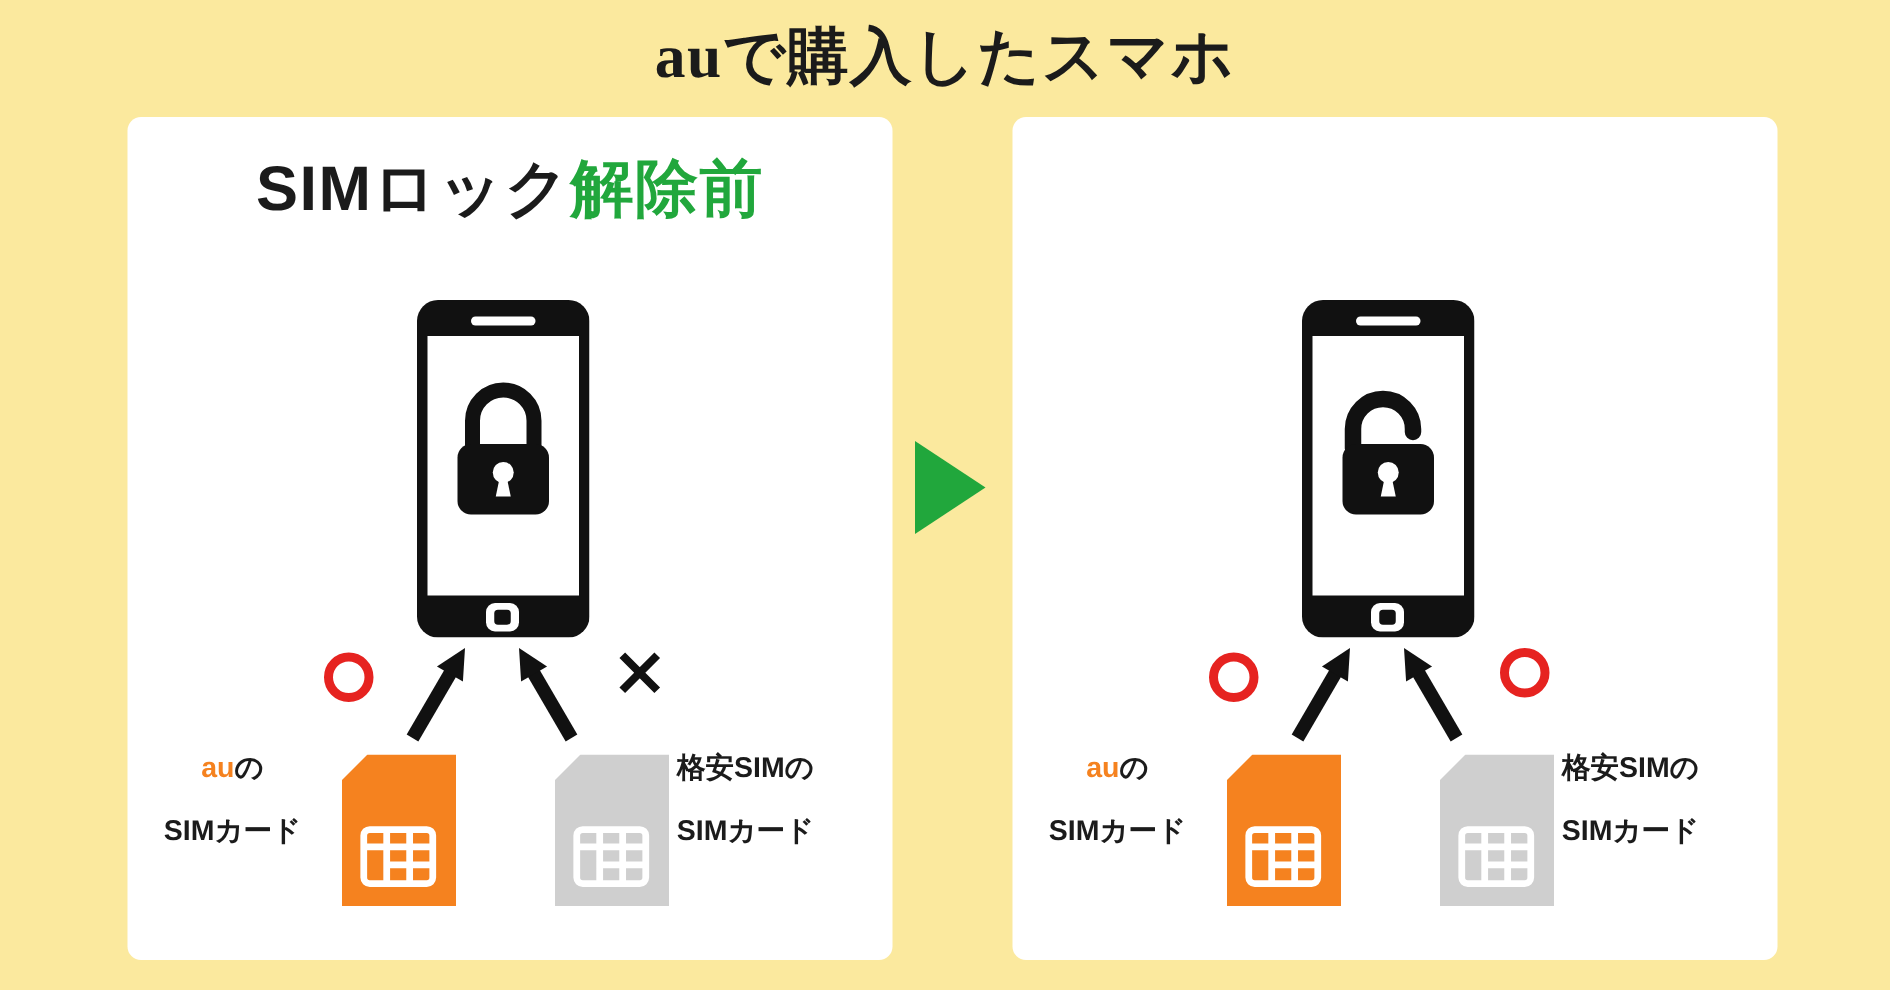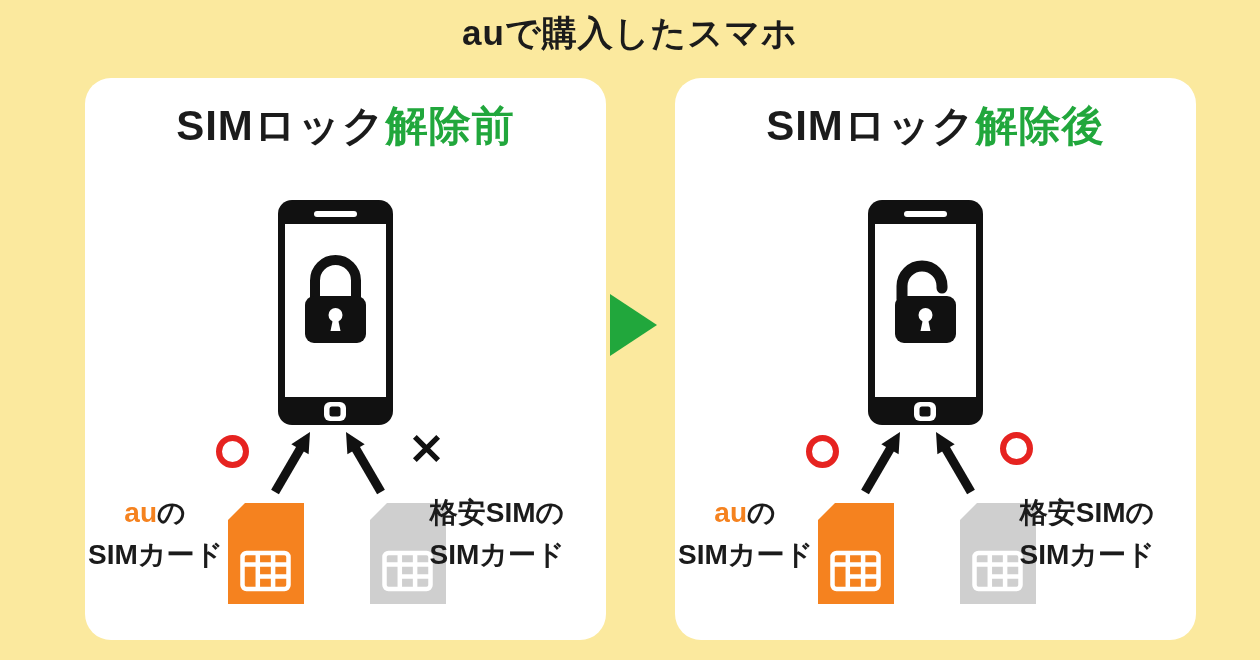--- a/index.html
+++ b/index.html
@@ -4,25 +4,25 @@
 <style>
   html,body{margin:0;padding:0;}
   body{
     width:1260px;height:660px;position:relative;overflow:hidden;
     background:#FBE99E;
     font-family:"Liberation Sans","DejaVu Sans",sans-serif;
     color:#1b1b1b;
   }
   .main-title{
     position:absolute;top:10px;left:0;width:1260px;text-align:center;
-    font-size:35px;font-weight:800;letter-spacing:1px;
+    font-size:41px;font-weight:800;letter-spacing:1px;font-family:Liberation Serif, serif;
   }
   .panel{
     position:absolute;top:78px;width:510px;height:562px;
-    background:#ffffff;border-radius:26px;padding-left:11px;
+    background:#ffffff;border-radius:9px;
   }
   .panel.before{left:85px}
   .panel.after{left:675px}
   .panel-title{
     position:absolute;top:20px;left:0;width:100%;margin:0;text-align:center;
     font-size:42px;font-weight:800;letter-spacing:1px;
   }
   .green{color:#21A73C}
   .orange{color:#F5821F}
   .phone{position:absolute;left:193px;top:122px;width:115px;height:225px;}
@@ -31,21 +31,21 @@
   .mark{position:absolute;width:33px;height:33px;box-sizing:border-box;}
   .mark.ok{border:6px solid #E62320;border-radius:50%;}
   .mark-left{left:131px;top:357px;}
   .mark-right{left:325px;top:354px;}
   .mark svg{display:block;width:33px;height:33px;}
   .sim{position:absolute;top:425px;width:76px;height:101px;}
   .sim svg{display:block;width:76px;height:101px;}
   .sim.au{left:143px}
   .sim.cheap{left:285px}
   .sim-label{
-    position:absolute;top:414px;font-size:28px;font-weight:800;
+    position:absolute;top:414px;font-size:19px;font-weight:800;
     text-align:center;line-height:42px;white-space:nowrap;
   }
   .label-au{left:3px;width:134px;}
   .label-cheap{left:342px;width:140px;}
   .flow-arrow{
     position:absolute;left:610px;top:294px;width:0;height:0;
     border-top:31px solid transparent;border-bottom:31px solid transparent;
     border-left:47px solid #21A73C;
   }
 </style>
@@ -112,21 +112,20 @@
   </div>
   <div class="sim-label label-cheap">
     <div>格安SIMの</div>
     <div>SIMカード</div>
   </div>
 </section>
 
 <div class="flow-arrow"></div>
 
 <section class="panel after">
-  <h2 class="panel-title"><span>SIMロック</span><span class="green">解除後</span></h2>
 
   <div class="phone">
     <svg viewBox="0 0 115 225" aria-hidden="true">
       <rect x="0" y="0" width="115" height="225" rx="14" fill="#111"></rect>
       <rect x="7" y="24" width="101" height="173" fill="#fff"></rect>
       <rect x="36" y="11" width="43" height="6" rx="3" fill="#fff"></rect>
       <rect x="46" y="202" width="22" height="19" rx="6" fill="#fff"></rect>
       <rect x="51.5" y="206.5" width="11" height="10" rx="2.5" fill="#111"></rect>
       <g>
         <path d="M34,99 V86 A20,20 0 0 1 74,86 V88" fill="none" stroke="#111" stroke-width="11" stroke-linecap="round"></path>

